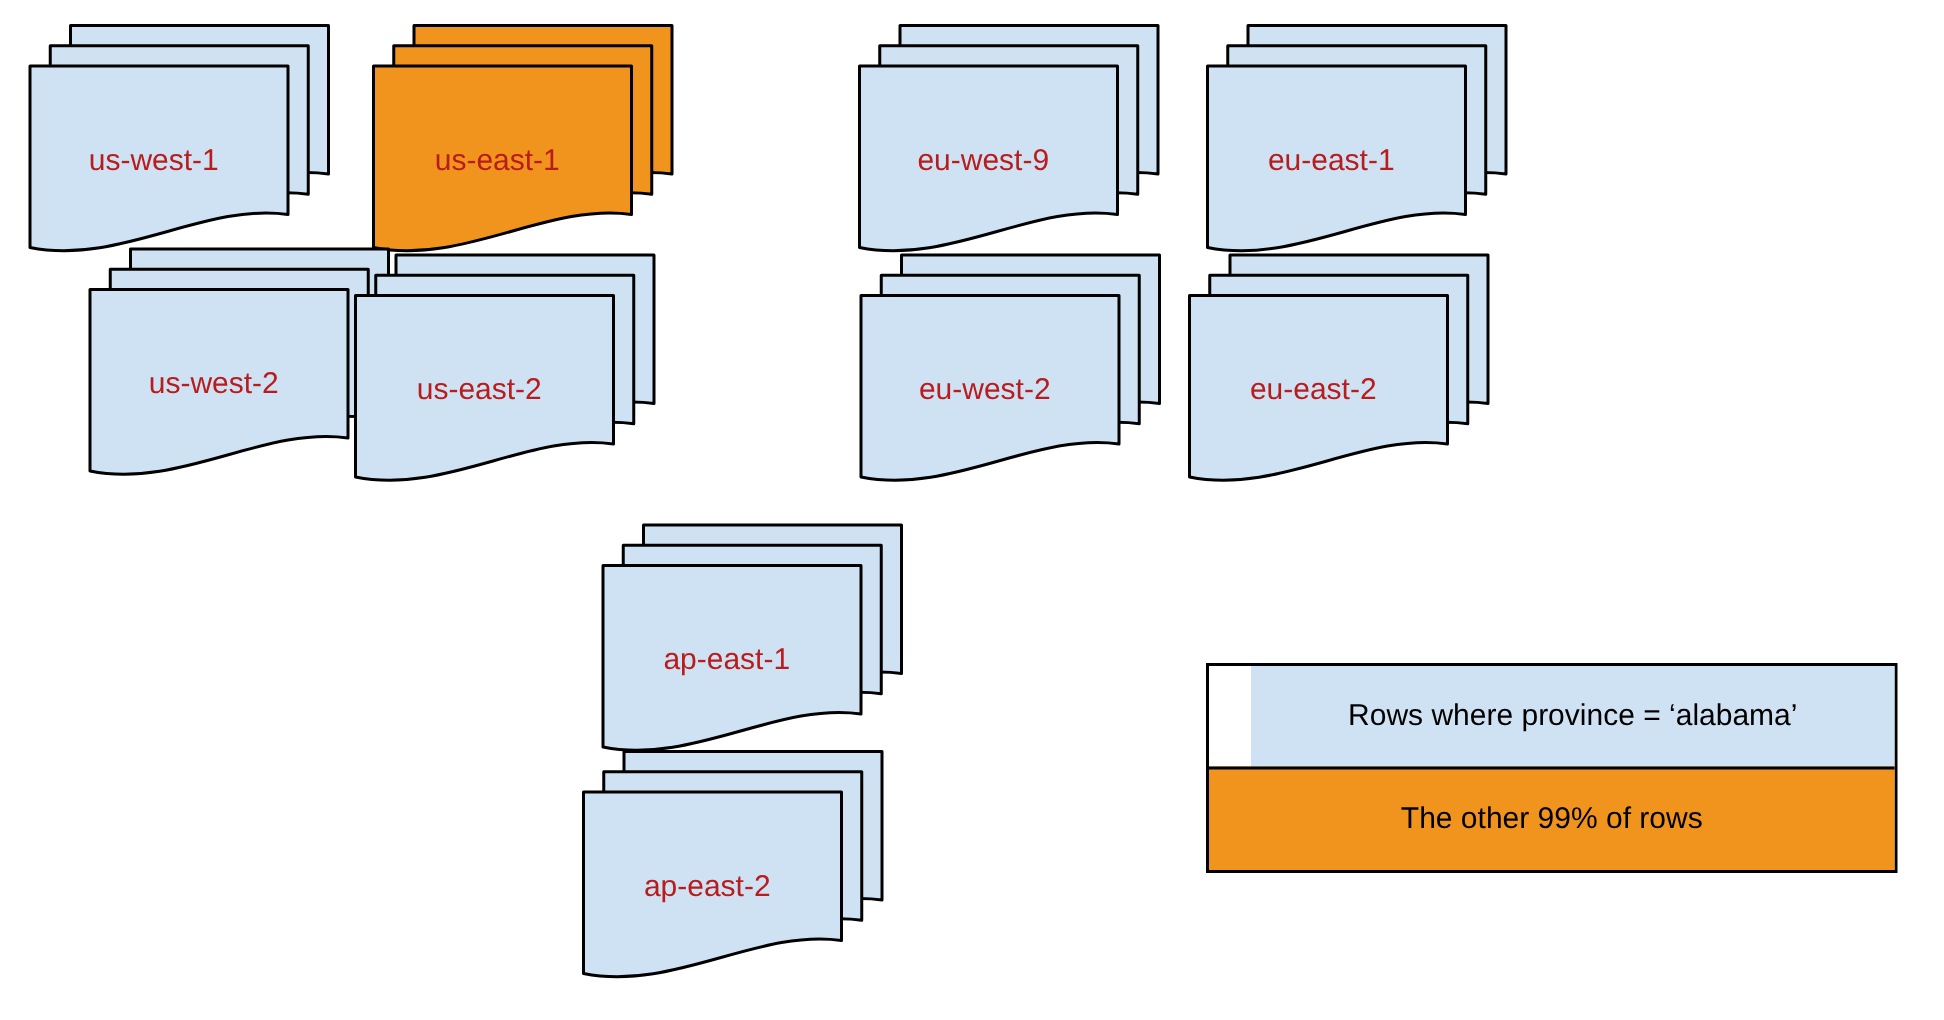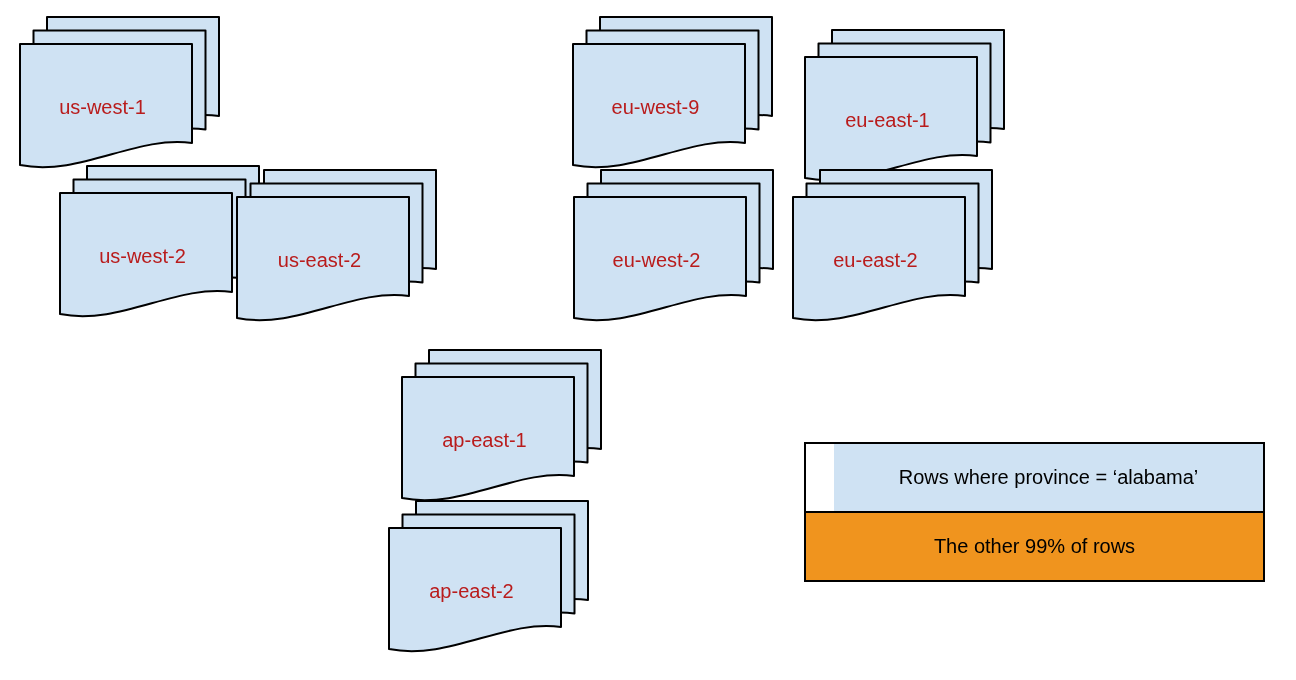--- a/index.html
+++ b/index.html
@@ -89,35 +89,49 @@
         </g>
         <g transform="translate(14.5,14.5)">
           <path class="doc" d="M0 0 H172 V99 C116 91 60 133 0 121 Z" fill="#CFE2F3"></path>
         </g>
         <g transform="translate(1,28)">
           <path class="doc" d="M0 0 H172 V99 C116 91 60 133 0 121 Z" fill="#CFE2F3"></path>
         </g>
       </svg>
       <div class="stack-label">us-west-1</div>
     </div>
+    <div class="stack" style="left: 248px; top: 16px;">
+      <svg width="202" height="160" viewBox="0 0 202 160">
+        <g transform="translate(28,1)">
+          <path class="doc" d="M0 0 H172 V99 C116 91 60 133 0 121 Z" fill="#F0941E"></path>
+        </g>
+        <g transform="translate(14.5,14.5)">
+          <path class="doc" d="M0 0 H172 V99 C116 91 60 133 0 121 Z" fill="#F0941E"></path>
+        </g>
+        <g transform="translate(1,28)">
+          <path class="doc" d="M0 0 H172 V99 C116 91 60 133 0 121 Z" fill="#F0941E"></path>
+        </g>
+      </svg>
+      <div class="stack-label">us-east-1</div>
+    </div>
     <div class="stack" style="left: 572px; top: 16px;">
       <svg width="202" height="160" viewBox="0 0 202 160">
         <g transform="translate(28,1)">
           <path class="doc" d="M0 0 H172 V99 C116 91 60 133 0 121 Z" fill="#CFE2F3"></path>
         </g>
         <g transform="translate(14.5,14.5)">
           <path class="doc" d="M0 0 H172 V99 C116 91 60 133 0 121 Z" fill="#CFE2F3"></path>
         </g>
         <g transform="translate(1,28)">
           <path class="doc" d="M0 0 H172 V99 C116 91 60 133 0 121 Z" fill="#CFE2F3"></path>
         </g>
       </svg>
       <div class="stack-label">eu-west-9</div>
     </div>
-    <div class="stack" style="left: 804px; top: 29px;">
+    <div class="stack" style="left: 804px; top: 16px;">
       <svg width="202" height="160" viewBox="0 0 202 160">
         <g transform="translate(28,1)">
           <path class="doc" d="M0 0 H172 V99 C116 91 60 133 0 121 Z" fill="#CFE2F3"></path>
         </g>
         <g transform="translate(14.5,14.5)">
           <path class="doc" d="M0 0 H172 V99 C116 91 60 133 0 121 Z" fill="#CFE2F3"></path>
         </g>
         <g transform="translate(1,28)">
           <path class="doc" d="M0 0 H172 V99 C116 91 60 133 0 121 Z" fill="#CFE2F3"></path>
         </g>

